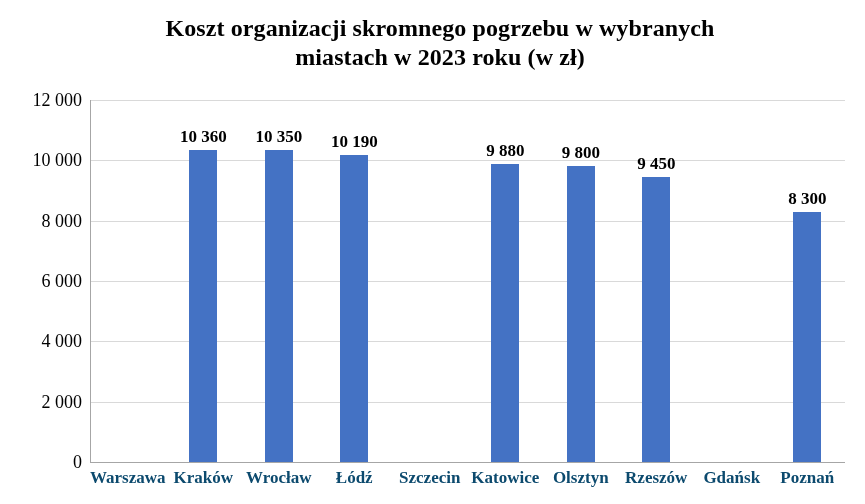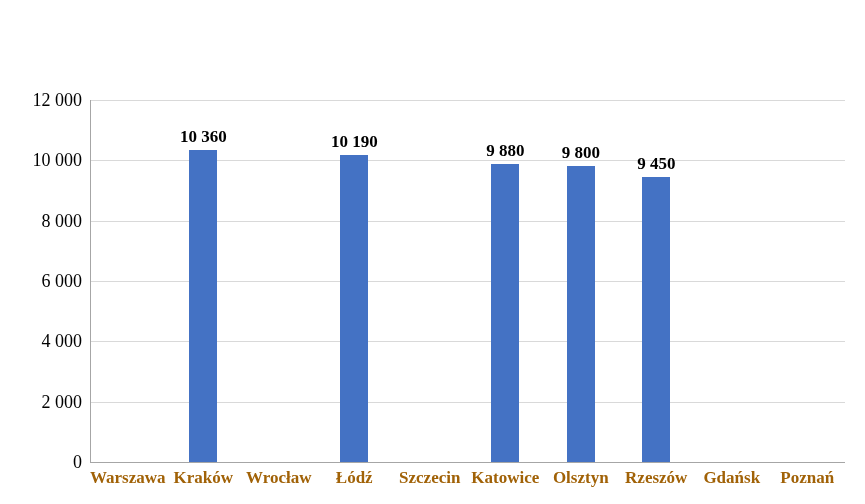--- a/index.html
+++ b/index.html
@@ -101,29 +101,33 @@
     color: #000000;
     white-space: nowrap;
   }
   .cat-label {
     position: absolute;
     top: 468px;
     text-align: center;
     font-family: "Liberation Serif", serif;
     font-weight: bold;
     font-size: 17px;
-    color: #a16207;
+    color: #0c4a6e;
     white-space: nowrap;
   }
 </style>
 </head>
 <body>
 
 <div id="chart-root">
 
+  <div id="chart-title">
+    <div>Koszt organizacji skromnego pogrzebu w wybranych</div>
+    <div>miastach w 2023 roku (w zł)</div>
+  </div>
 
   <div id="y-labels">
     <div class="y-tick-label" style="top:100px">12 000</div>
     <div class="y-tick-label" style="top:160.3px">10 000</div>
     <div class="y-tick-label" style="top:220.7px">8 000</div>
     <div class="y-tick-label" style="top:281px">6 000</div>
     <div class="y-tick-label" style="top:341.3px">4 000</div>
     <div class="y-tick-label" style="top:401.7px">2 000</div>
     <div class="y-tick-label" style="top:462px">0</div>
   </div>
@@ -133,35 +137,43 @@
     <div class="gridline" style="top:60.3px"></div>
     <div class="gridline" style="top:120.7px"></div>
     <div class="gridline" style="top:181px"></div>
     <div class="gridline" style="top:241.3px"></div>
     <div class="gridline" style="top:301.7px"></div>
 
     <div class="bar-slot" style="left:75.5px; width:75.5px">
       <div class="bar" style="height:312.5px"></div>
       <div class="bar-value" style="bottom:315.5px">10 360</div>
     </div>
+    <div class="bar-slot" style="left:151px; width:75.5px">
+      <div class="bar" style="height:312.2px"></div>
+      <div class="bar-value" style="bottom:315.2px">10 350</div>
+    </div>
     <div class="bar-slot" style="left:226.5px; width:75.5px">
       <div class="bar" style="height:307.4px"></div>
       <div class="bar-value" style="bottom:310.4px">10 190</div>
     </div>
     <div class="bar-slot" style="left:377.5px; width:75.5px">
       <div class="bar" style="height:298.0px"></div>
       <div class="bar-value" style="bottom:301.0px">9 880</div>
     </div>
     <div class="bar-slot" style="left:453px; width:75.5px">
       <div class="bar" style="height:295.6px"></div>
       <div class="bar-value" style="bottom:298.6px">9 800</div>
     </div>
     <div class="bar-slot" style="left:528.5px; width:75.5px">
       <div class="bar" style="height:285.0px"></div>
       <div class="bar-value" style="bottom:288.0px">9 450</div>
+    </div>
+    <div class="bar-slot" style="left:679.5px; width:75.5px">
+      <div class="bar" style="height:250.4px"></div>
+      <div class="bar-value" style="bottom:253.4px">8 300</div>
     </div>
   </div>
 
   <div id="y-axis-line"></div>
   <div id="axis-line"></div>
 
   <div>
     <div class="cat-label" style="left:90px; width:75.5px">Warszawa</div>
     <div class="cat-label" style="left:165.5px; width:75.5px">Kraków</div>
     <div class="cat-label" style="left:241px; width:75.5px">Wrocław</div>

